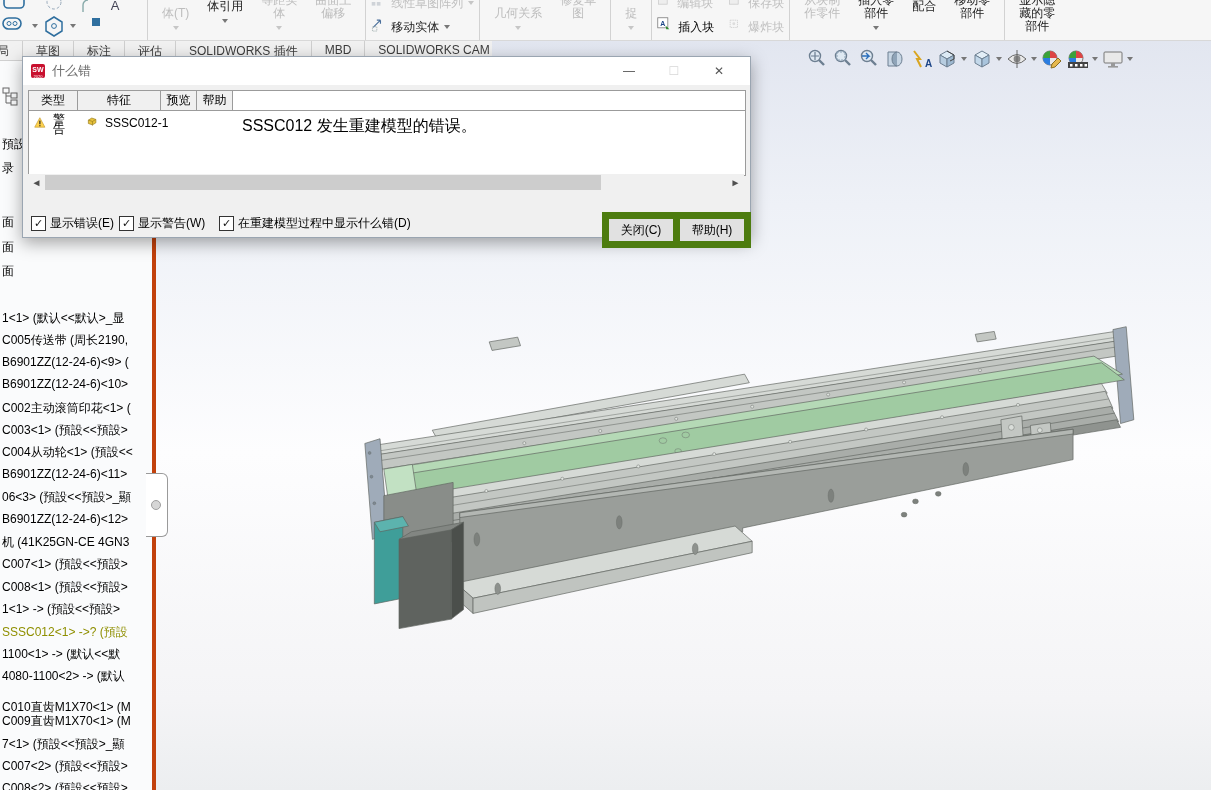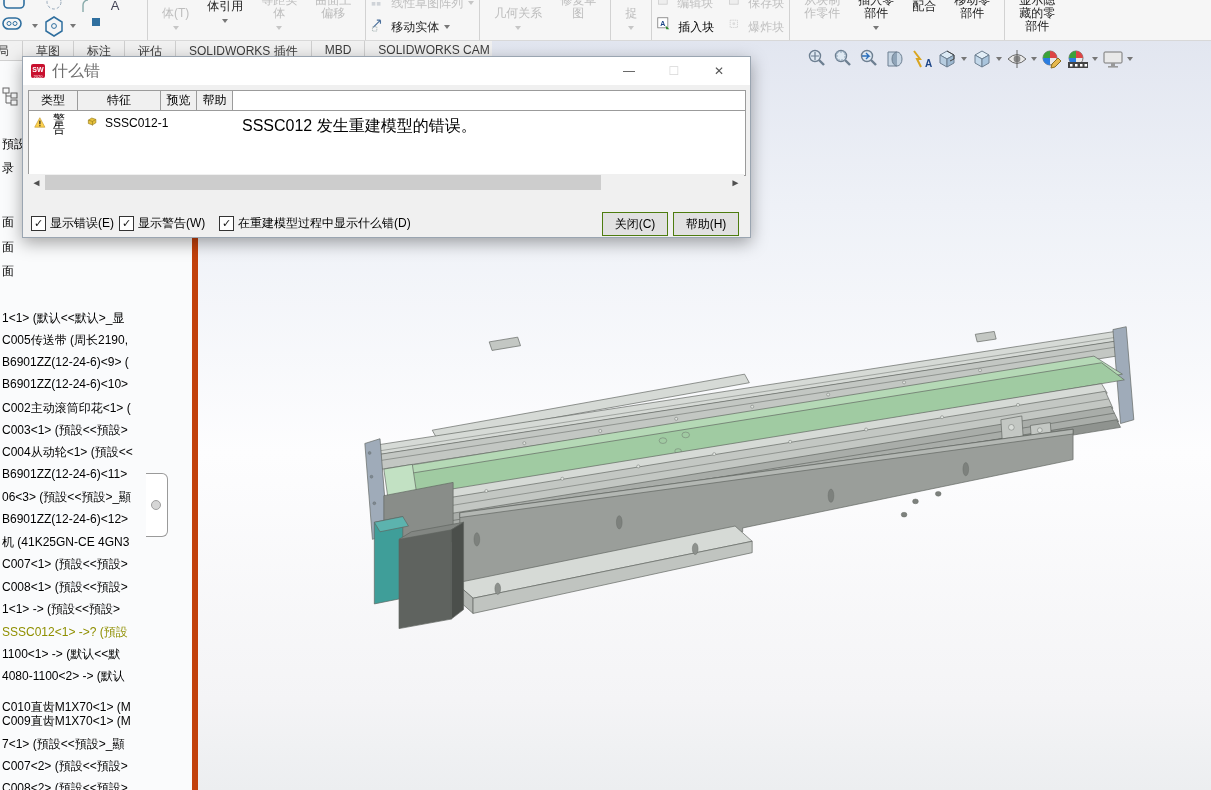--- a/index.html
+++ b/index.html
@@ -34,48 +34,48 @@
   
   #viewport{left:0;top:40px;width:1211px;height:750px;background:linear-gradient(180deg,#e2e6f0 0%,#eef1f7 22%,#fdfdfe 55%,#f4f4f6 88%,#eceef0 100%);z-index:1;}
 
   
   #headsup{left:806px;top:44px;width:400px;height:30px;z-index:10;display:flex;align-items:center;}
   .hu{display:flex;align-items:center;margin-right:4px;}
   .hu svg{display:block;}
   .hu .caret{margin-left:3px;}
 
   
-  #treepanel{left:0;top:60px;width:152px;height:730px;background:#fafbfc;border-right:6px solid #c2410c;z-index:15;overflow:hidden;padding-left:40px;}
+  #treepanel{left:0;top:60px;width:152px;height:730px;background:#fafbfc;border-right:4px solid #c2410c;z-index:15;overflow:hidden;}
   .tree-item{position:absolute;left:2px;font-size:12px;color:#000;white-space:nowrap;}
   .tree-item.warn{color:#8f8f00;}
   #splitter{left:146px;top:473px;width:21px;height:62px;background:#fff;border:1px solid #9a9a9a;border-left:none;border-radius:0 6px 6px 0;z-index:16;}
   #splitter .dot{position:absolute;left:5px;top:26px;width:8px;height:8px;border-radius:50%;background:#d6d6d6;border:1px solid #9f9f9f;}
 
   
   #dialog{left:22px;top:56px;width:727px;height:180px;background:#f0f0f0;border:1px solid #9aa5b1;
           box-shadow:0 5px 16px rgba(0,0,0,.35);z-index:40;}
   #dlg-title{position:absolute;left:0;top:0;width:100%;height:28px;background:#fff;display:flex;align-items:center;}
-  #dlg-title .ttl{font-size:16px;color:#6f6f6f;margin-left:6px;}
+  #dlg-title .ttl{font-size:13px;color:#6f6f6f;margin-left:6px;}
   .winbtn{position:absolute;top:0;width:34px;height:28px;display:flex;align-items:center;justify-content:center;font-size:12px;color:#555;}
   .winbtn.dim{color:#d8d8d8;}
   #dlg-table{position:absolute;left:5px;top:33px;width:716px;height:84px;background:#fff;border:1px solid #9b9b9b;}
   .hdr-cell{position:absolute;top:0;height:19px;border-right:1px solid #9b9b9b;background:#f0f0f0;
             font-size:12px;color:#000;display:flex;align-items:center;justify-content:center;box-sizing:border-box;}
   #hdr-line{position:absolute;left:0;top:19px;width:100%;height:1px;background:#9b9b9b;}
   .row-typeicon{position:absolute;left:5px;top:26px;}
   .row-typelabel{position:absolute;left:24px;top:23px;font-size:12px;line-height:10px;color:#000;width:12px;}
   .row-featicon{position:absolute;left:58px;top:25px;}
   .row-feat{position:absolute;left:76px;top:25px;font-size:12px;color:#000;}
   .row-desc{position:absolute;left:213px;top:25px;font-size:16px;color:#000;}
   #dlg-hscroll{position:absolute;left:5px;top:117px;width:716px;height:17px;background:#f0f0f0;}
   .scr-arrow{position:absolute;top:0;width:17px;height:17px;display:flex;align-items:center;justify-content:center;color:#505050;font-size:10px;background:#f0f0f0;}
   #scr-thumb{position:absolute;left:17px;top:1px;width:556px;height:15px;background:#cdcdcd;}
   .cbrow{position:absolute;display:flex;align-items:center;font-size:12px;color:#000;}
   .cb{width:13px;height:13px;background:#fff;border:1px solid #333;margin-right:4px;display:flex;align-items:center;justify-content:center;font-size:11px;color:#111;line-height:13px;}
-  .dlgbtn{position:absolute;top:155px;width:64px;height:22px;background:#e1e1e1;border:1px solid #4d7c0f;
+  .dlgbtn{position:absolute;top:155px;width:64px;height:22px;background:#e1e1e1;border:7px solid #4d7c0f;
           font-size:12px;color:#000;display:flex;align-items:center;justify-content:center;text-align:right;}
 
   
   #fm-icon{left:2px;top:86px;z-index:16;}
 </style>
 </head>
 <body>
 
 <div id="ribbon" class="abs">
   <div id="ribbon-row">

